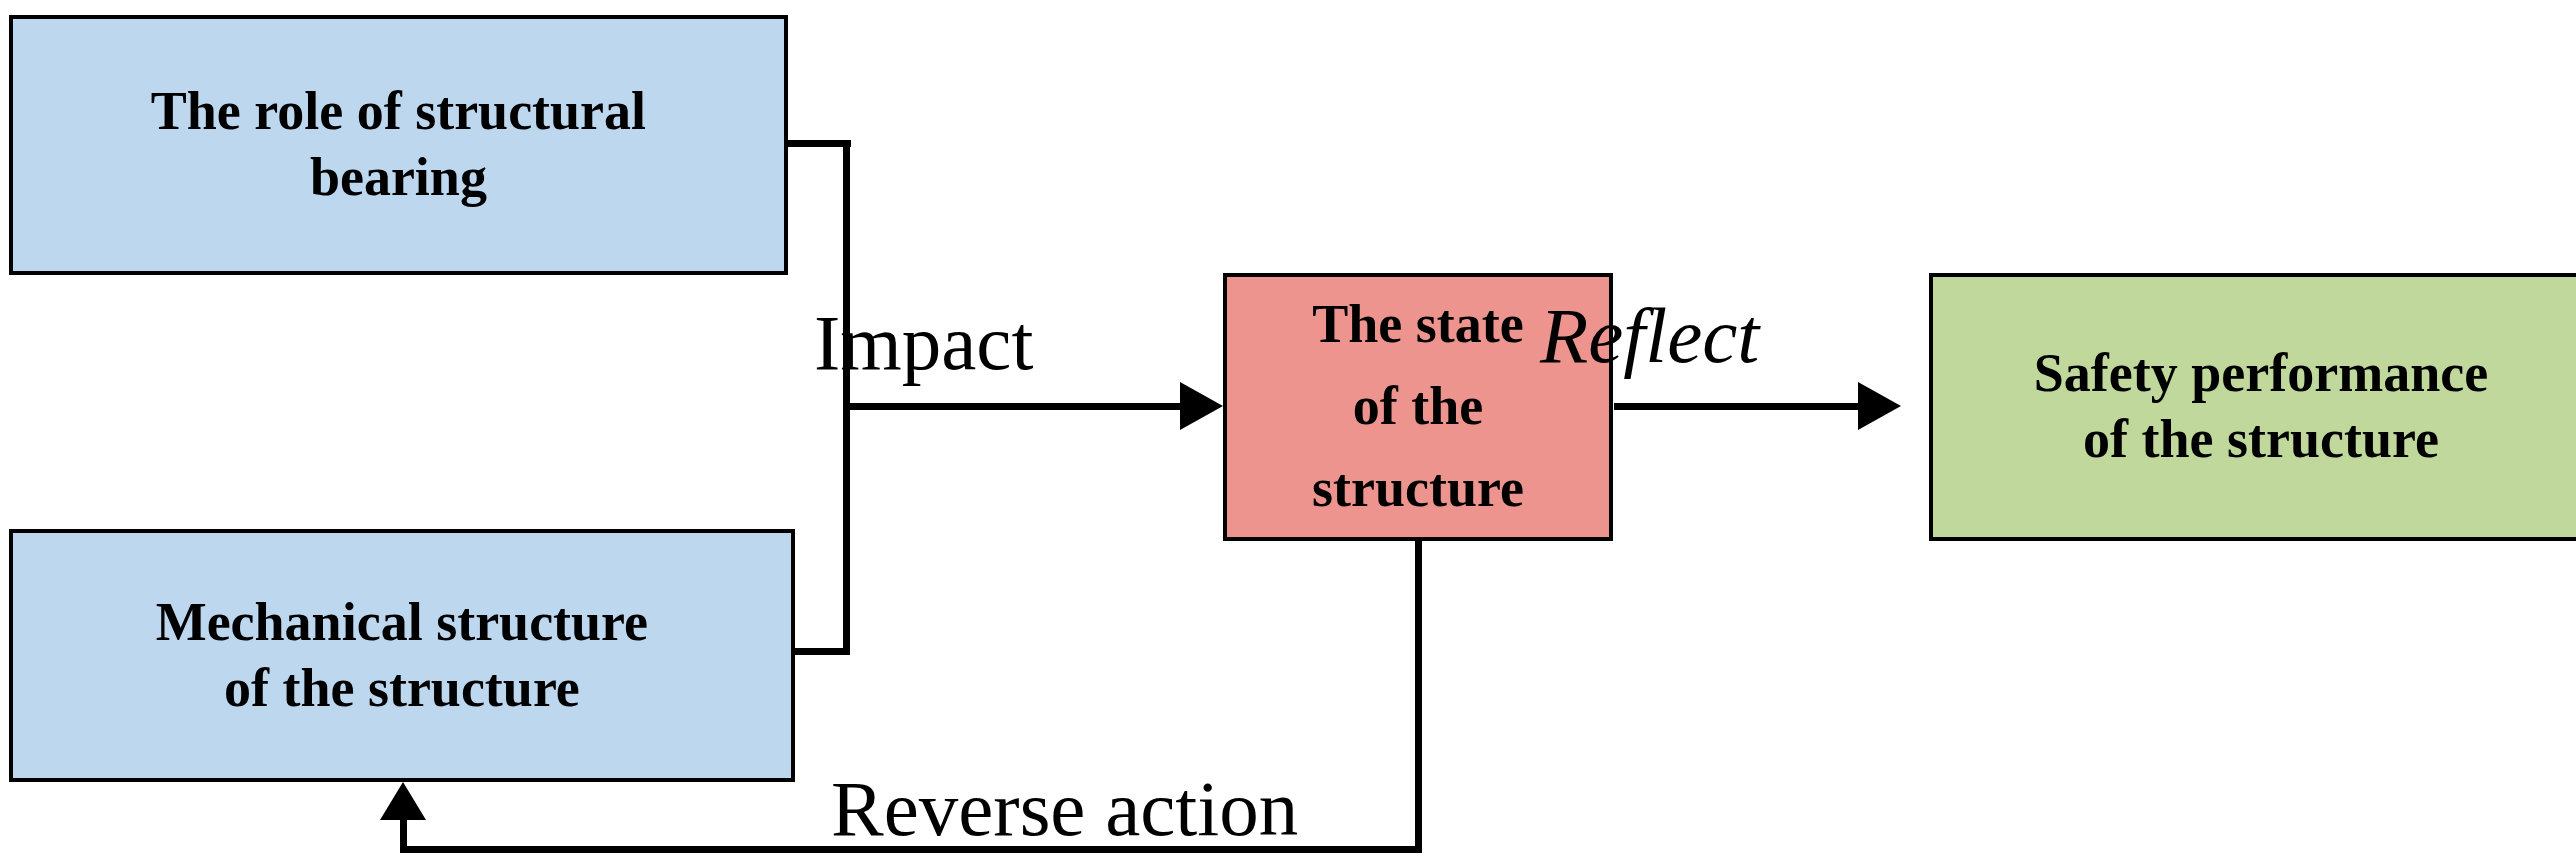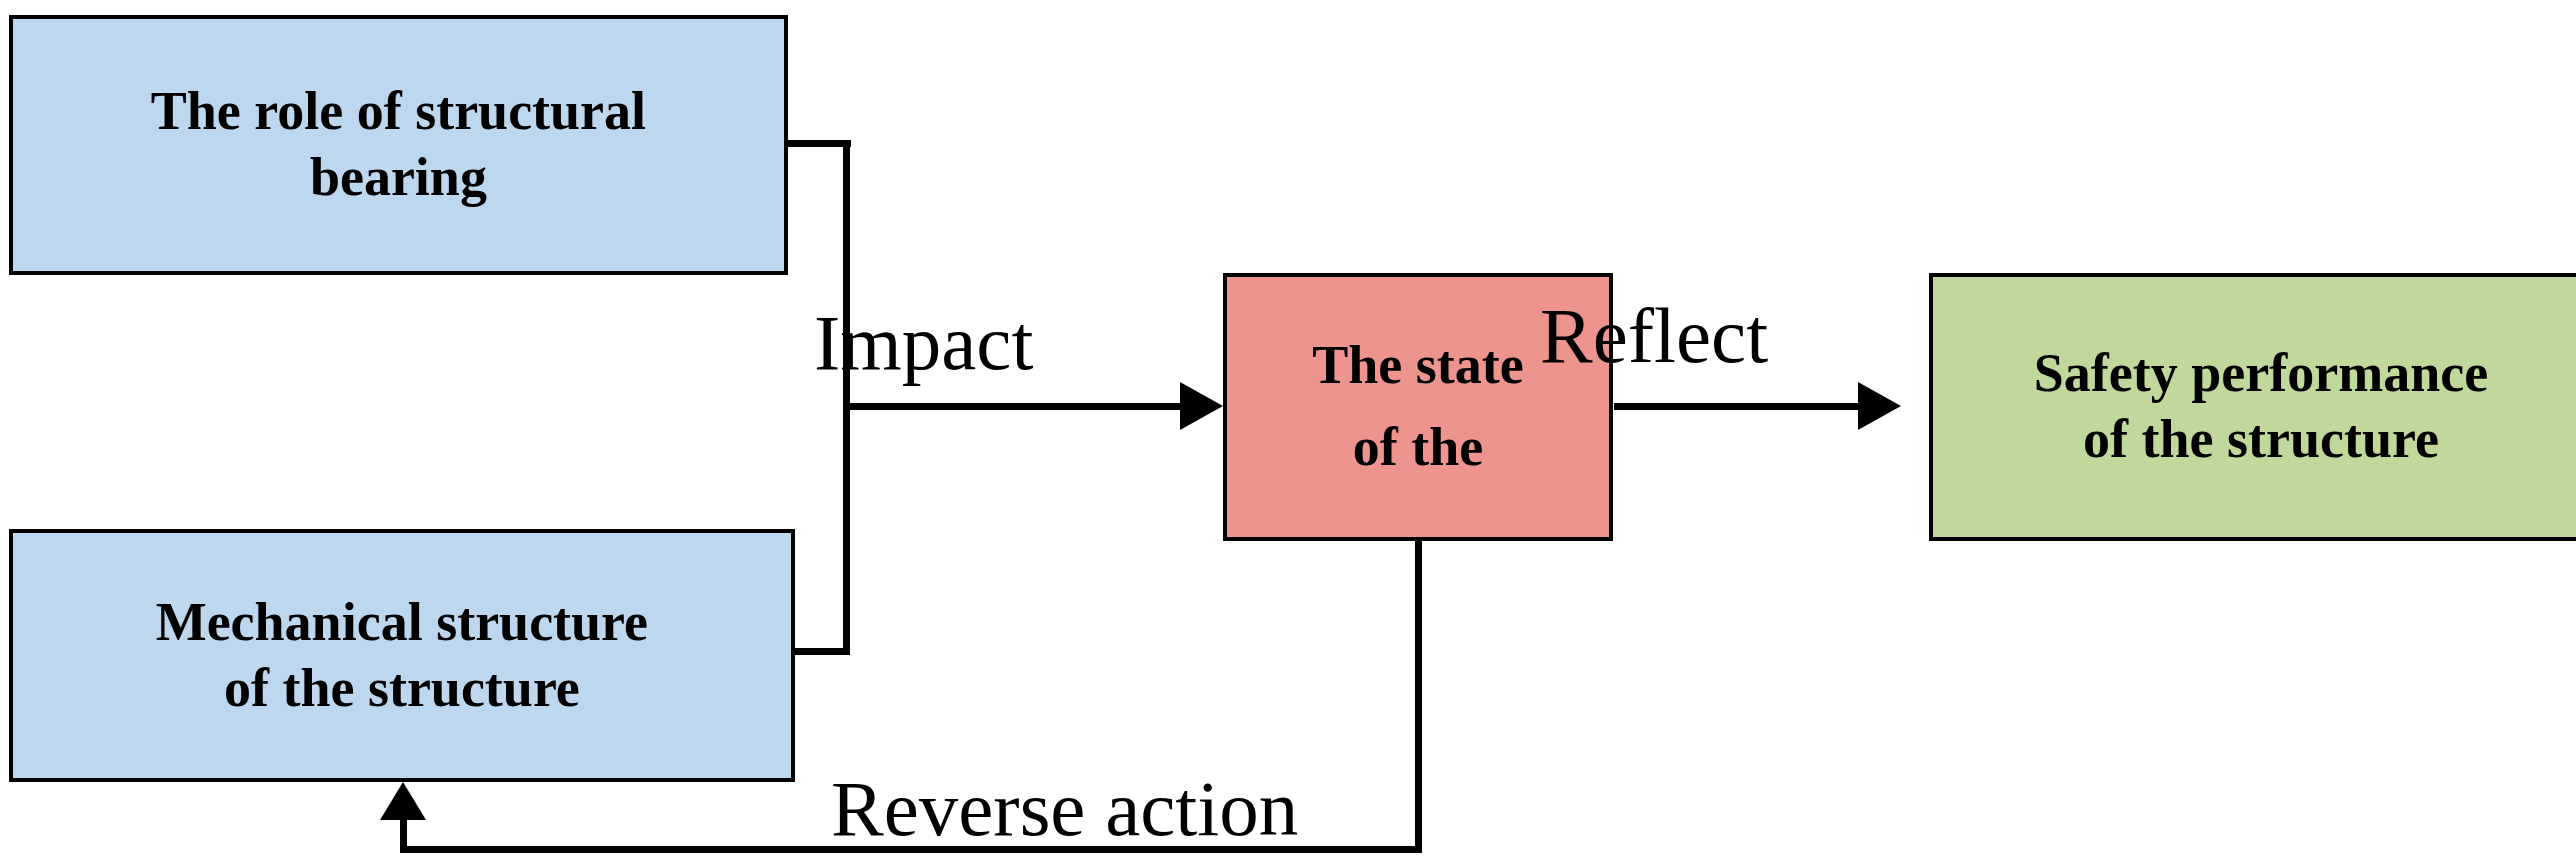--- a/index.html
+++ b/index.html
@@ -63,41 +63,42 @@
   .edge-label {
     position: absolute;
     font-size: 79px;
     line-height: 84px;
     font-weight: 400;
     color: #000000;
     text-align: left;
     white-space: nowrap;
   }
   .label-impact  { left: 814px; top: 301px;  width: 443px; }
-  .label-reflect { left: 1540px; top: 294px;  width: 443px; }
+  .label-reflect { left: 1540px; top: 294px;  width: 443px; font-style: italic; }
   .label-reverse { left: 831px; top: 767px; width: 517px; }
 </style>
 </head>
 <body>
 
 <div id="canvas">
 
   <div class="node node-blue box-role">
     <span>The role of structural</span>
     <span>bearing</span>
   </div>
 
   <div class="node node-blue box-mech">
     <span>Mechanical structure</span>
     <span>of the structure</span>
   </div>
 
   <div class="node node-red box-state">
     <span>The state</span>
     <span>of the</span>
+    <span>structure</span>
   </div>
 
   <div class="node node-green box-safety">
     <span>Safety performance</span>
     <span>of the structure</span>
   </div>
 
   <div class="line stub-top"></div>
   <div class="line bracket-v"></div>
   <div class="line stub-bottom"></div>

